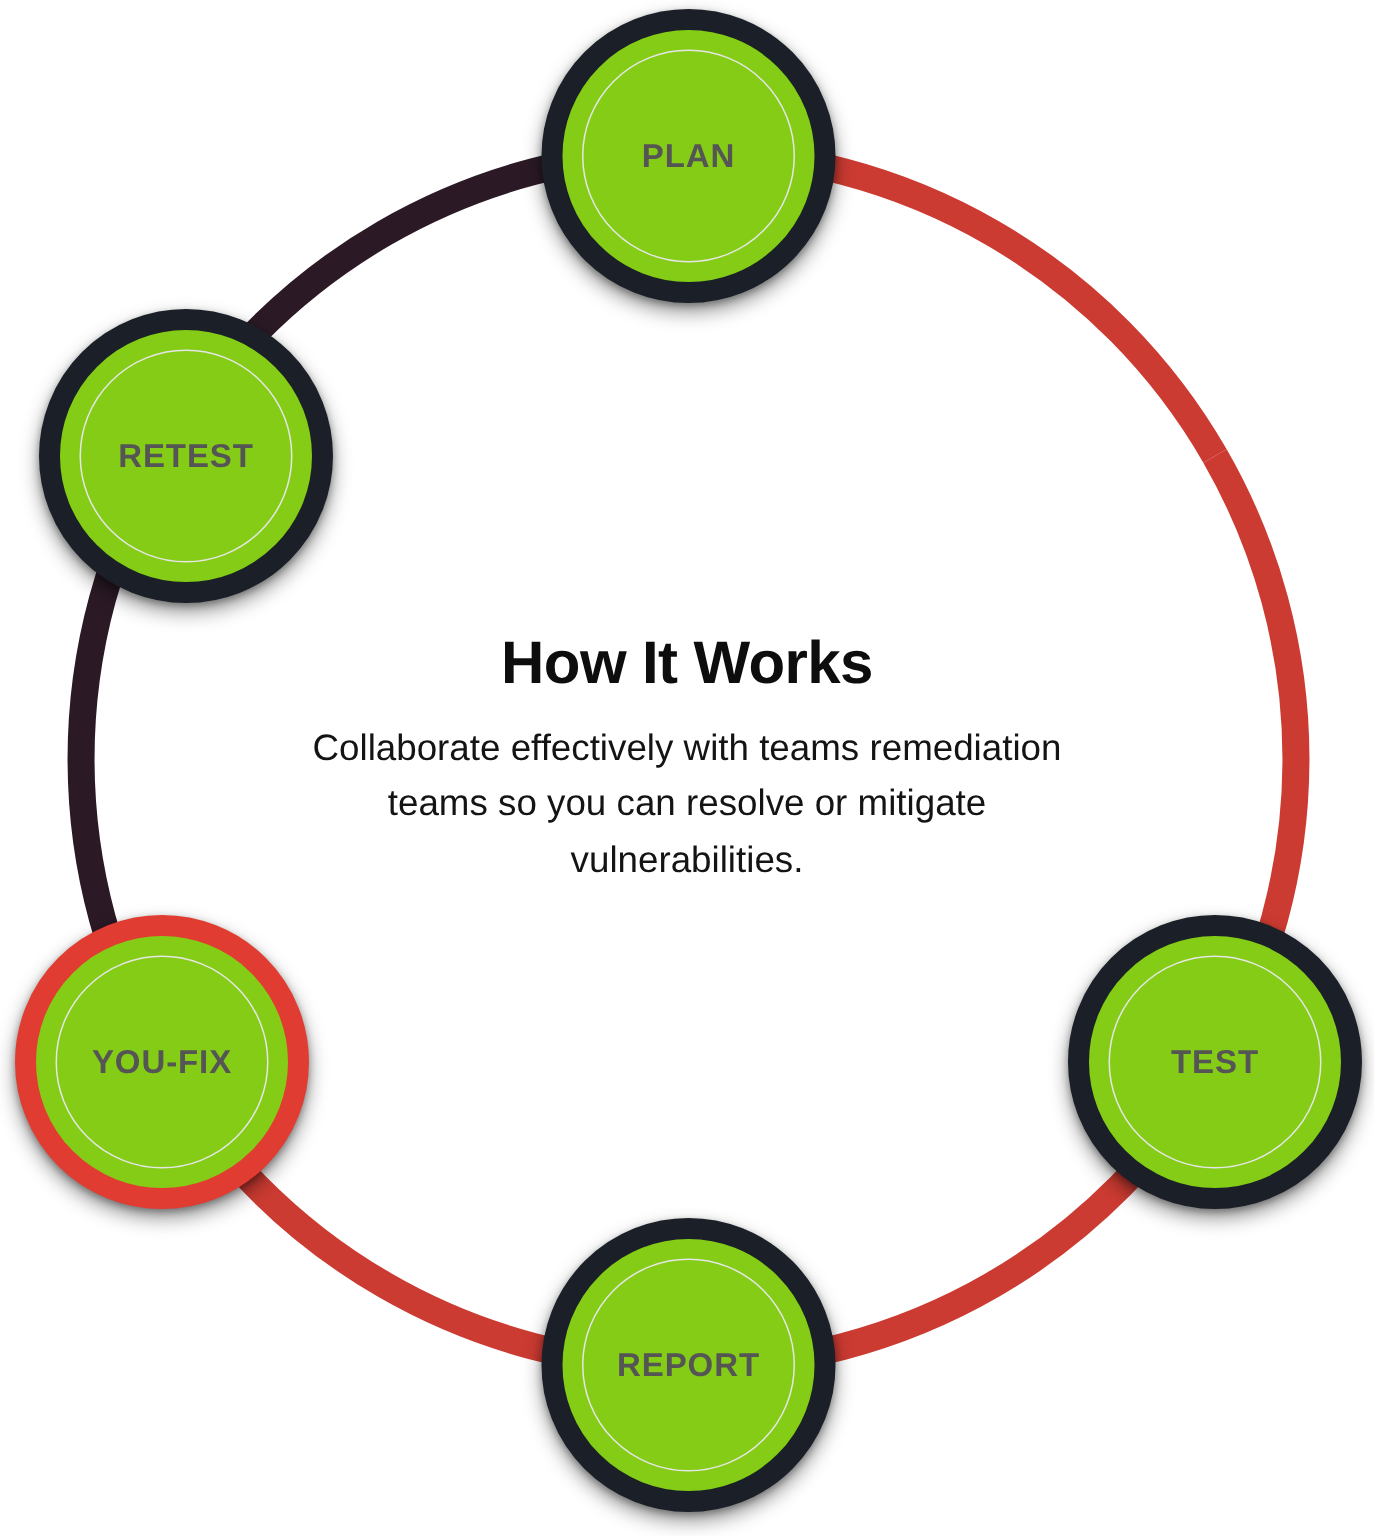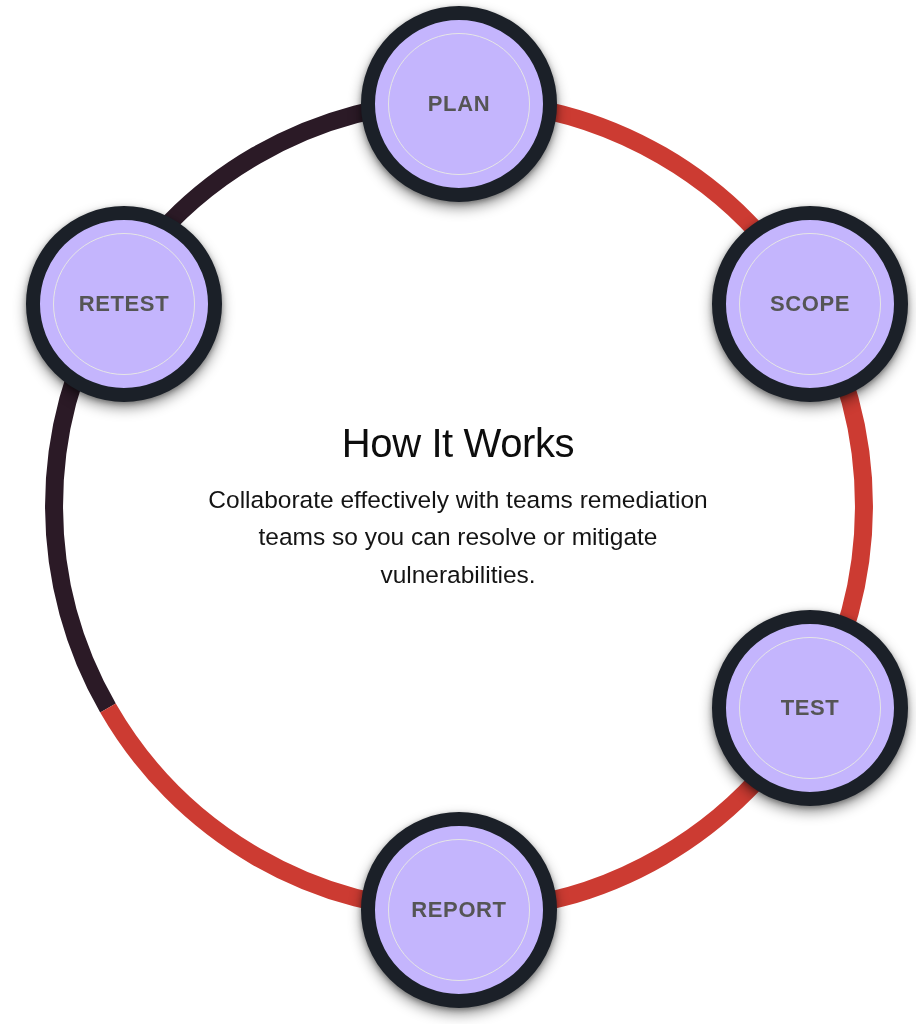--- a/index.html
+++ b/index.html
@@ -39,21 +39,21 @@
     position: absolute;
     left: 50%;
     top: 506px;
     transform: translate(-50%, -50%);
     width: 520px;
     text-align: center;
     user-select: none;
   }
   #center-title {
     font-size: 40px;
-    font-weight: 400;
+    font-weight: 700;
     letter-spacing: -0.4px;
     color: #0d0d0d;
     line-height: 1.18;
     margin: 0 0 14px 0;
     font-family: "Liberation Sans", sans-serif;
   }
   #center-subtitle {
     font-size: 24.5px;
     font-weight: 400;
     color: #141414;
@@ -61,21 +61,21 @@
     margin: 0;
     font-family: "Liberation Sans", sans-serif;
   }
 
   
   .node {
     position: absolute;
     width: 196px;
     height: 196px;
     border-radius: 50%;
-    background: #c4b5fd;
+    background: #84cc16;
     display: flex;
     align-items: center;
     justify-content: center;
     transform: translate(-50%, -50%);
     box-shadow: 0 6px 13px rgba(0,0,0,0.42), 0 2px 5px rgba(0,0,0,0.30);
   }
   .node-ring-dark  { border: 14px solid #1b2028; }
   .node-ring-accent{ border: 14px solid #e03c31; }
 
   .node-inner {
@@ -133,34 +133,34 @@
   <div id="center-copy">
     <h1 id="center-title">How It Works</h1>
     <p id="center-subtitle">Collaborate effectively with teams remediation teams so you can resolve or mitigate vulnerabilities.</p>
   </div>
 
   <div class="node node-ring-dark" id="node-plan" style="border-color: rgb(27, 32, 40);">
     <span class="node-inner"></span>
     <span class="node-label">PLAN</span>
   </div>
 
-  <div class="node node-ring-dark" id="node-scope" style="border-color: rgb(27, 32, 40);">
-    <span class="node-inner"></span>
-    <span class="node-label">SCOPE</span>
-  </div>
 
   <div class="node node-ring-dark" id="node-report" style="border-color: rgb(27, 32, 40);">
     <span class="node-inner"></span>
     <span class="node-label">REPORT</span>
   </div>
 
   <div class="node node-ring-dark" id="node-test" style="border-color: rgb(27, 32, 40);">
     <span class="node-inner"></span>
     <span class="node-label">TEST</span>
   </div>
 
+  <div class="node node-ring-accent" id="node-youfix" style="border-color: rgb(224, 60, 49);">
+    <span class="node-inner"></span>
+    <span class="node-label">YOU-FIX</span>
+  </div>
 
   <div class="node node-ring-dark" id="node-retest" style="border-color: rgb(27, 32, 40);">
     <span class="node-inner"></span>
     <span class="node-label">RETEST</span>
   </div>
 
 </div>
 
 </body></html>

